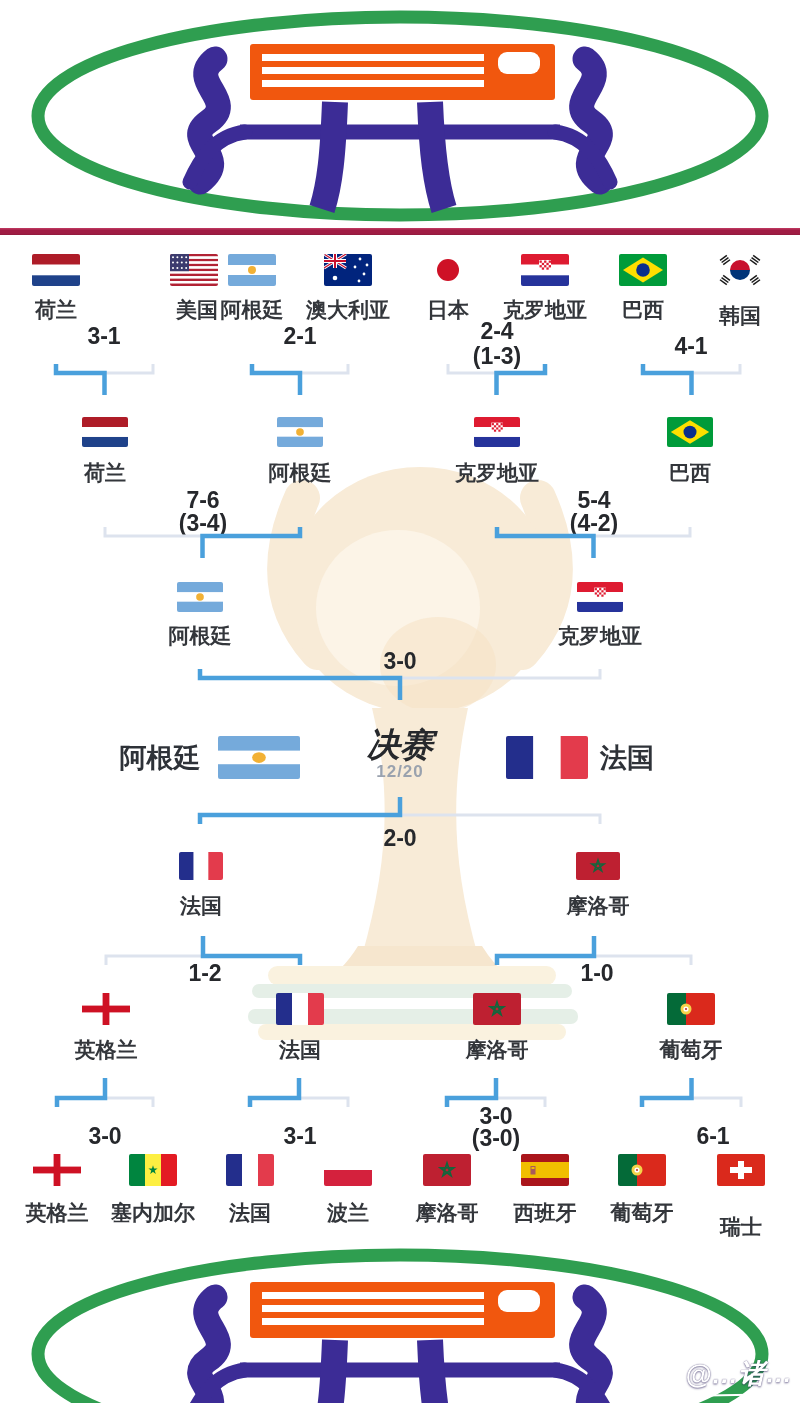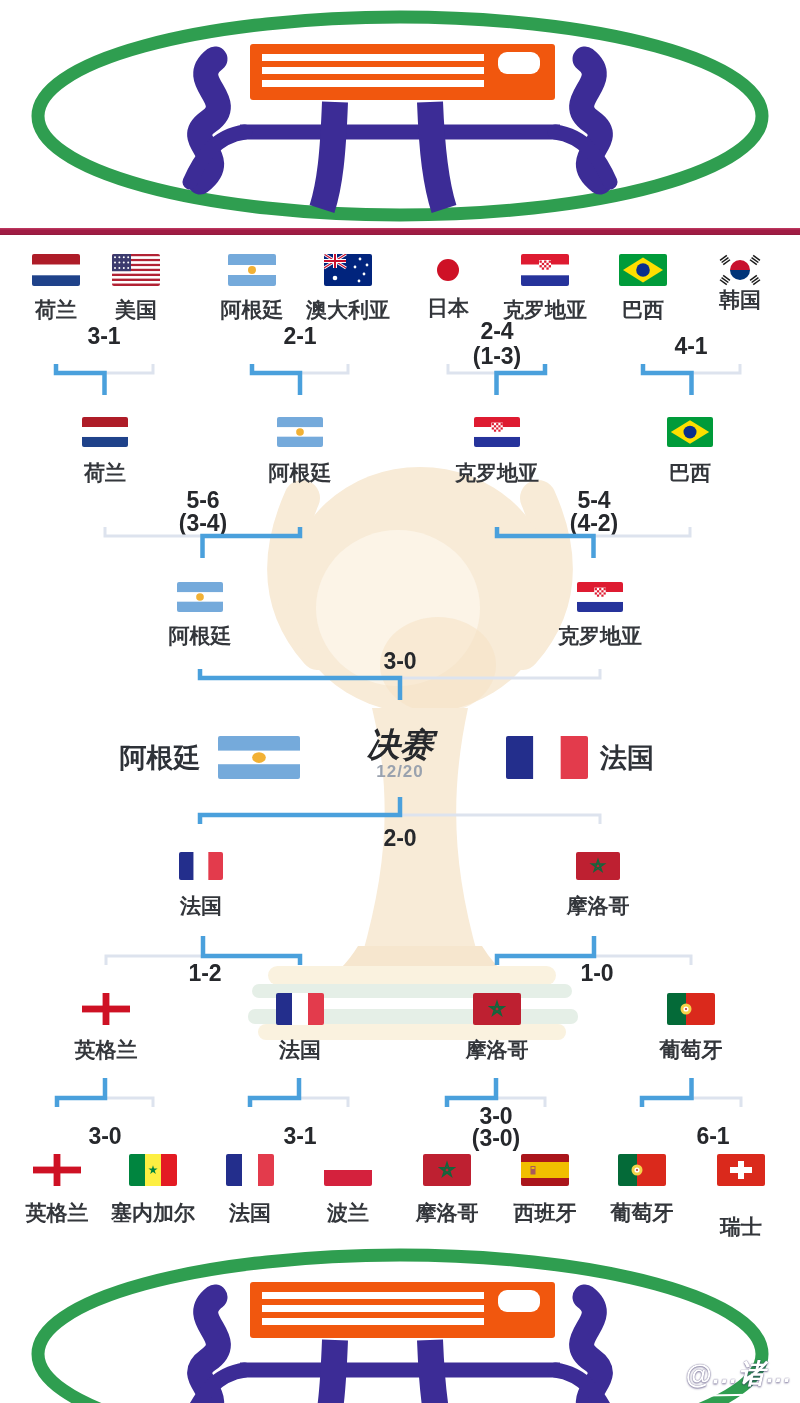--- a/index.html
+++ b/index.html
@@ -75,21 +75,21 @@
       <div class="team" style="left: 56px; top: 254px;">
         <span class="flag">
           <svg width="48" height="32" viewBox="0 0 48 32" preserveAspectRatio="none">
             <rect x="0" y="0" width="48" height="10.7" fill="#AE1C28"></rect>
             <rect x="0" y="10.7" width="48" height="10.6" fill="#FFFFFF"></rect>
             <rect x="0" y="21.3" width="48" height="10.7" fill="#1F428A"></rect>
           </svg>
         </span>
         <div class="team-label" style="margin-top: 11px;">荷兰</div>
       </div>
-      <div class="team" style="left: 136px; top: 254px;">
+      <div class="team" style="left: 143px; top: 254px; align-items: flex-end;">
         <span class="flag">
           <svg width="48" height="32" viewBox="0 0 48 32" preserveAspectRatio="none">
             <rect x="0" y="0" width="48" height="2.47" fill="#B22234"></rect>
             <rect x="0" y="2.4615" width="48" height="2.47" fill="#FFFFFF"></rect>
             <rect x="0" y="4.923" width="48" height="2.47" fill="#B22234"></rect>
             <rect x="0" y="7.3845" width="48" height="2.47" fill="#FFFFFF"></rect>
             <rect x="0" y="9.846" width="48" height="2.47" fill="#B22234"></rect>
             <rect x="0" y="12.307500000000001" width="48" height="2.47" fill="#FFFFFF"></rect>
             <rect x="0" y="14.769" width="48" height="2.47" fill="#B22234"></rect>
             <rect x="0" y="17.2305" width="48" height="2.47" fill="#FFFFFF"></rect>
@@ -146,21 +146,21 @@
         </span>
         <div class="team-label" style="margin-top: 11px;">澳大利亚</div>
       </div>
       <div class="team" style="left: 448px; top: 254px;">
         <span class="flag">
           <svg width="48" height="32" viewBox="0 0 48 32" preserveAspectRatio="none">
             <rect x="0" y="0" width="48" height="32" fill="#FFFFFF"></rect>
             <circle cx="24" cy="16" r="11" fill="#CE1126"></circle>
           </svg>
         </span>
-        <div class="team-label" style="margin-top: 11px; font-family: Liberation Mono, monospace;">日本</div>
+        <div class="team-label" style="margin-top: 11px;">日本</div>
       </div>
       <div class="team" style="left: 545px; top: 254px;">
         <span class="flag">
           <svg width="48" height="32" viewBox="0 0 48 32" preserveAspectRatio="none">
             <rect x="0" y="0" width="48" height="10.7" fill="#DE1B31"></rect>
             <rect x="0" y="10.7" width="48" height="10.6" fill="#FFFFFF"></rect>
             <rect x="0" y="21.3" width="48" height="10.7" fill="#26339B"></rect>
             <rect x="18" y="6" width="12" height="10" fill="#FFFFFF"></rect>
             <rect x="18.5" y="6.5" width="2.3" height="2.3" fill="#DE1B31"></rect>
             <rect x="23.1" y="6.5" width="2.3" height="2.3" fill="#DE1B31"></rect>
@@ -207,21 +207,21 @@
               <rect x="-4.2" y="-0.6999999999999997" width="8.4" height="1.5" fill="#1A1A1A"></rect>
               <rect x="-4.2" y="2.0000000000000004" width="8.4" height="1.5" fill="#1A1A1A"></rect>
             </g>
             <g transform="translate(39 26) rotate(-36)">
               <rect x="-4.2" y="-3.4" width="8.4" height="1.5" fill="#1A1A1A"></rect>
               <rect x="-4.2" y="-0.6999999999999997" width="8.4" height="1.5" fill="#1A1A1A"></rect>
               <rect x="-4.2" y="2.0000000000000004" width="8.4" height="1.5" fill="#1A1A1A"></rect>
             </g>
           </svg>
         </span>
-        <div class="team-label" style="margin-top: 3px; font-family: Liberation Mono, monospace;">韩国</div>
+        <div class="team-label" style="margin-top: 17px;">韩国</div>
       </div>
       <div class="team" style="left: 105px; top: 417px;">
         <span class="flag">
           <svg width="46" height="30" viewBox="0 0 48 32" preserveAspectRatio="none">
             <rect x="0" y="0" width="48" height="10.7" fill="#AE1C28"></rect>
             <rect x="0" y="10.7" width="48" height="10.6" fill="#FFFFFF"></rect>
             <rect x="0" y="21.3" width="48" height="10.7" fill="#1F428A"></rect>
           </svg>
         </span>
         <div class="team-label" style="margin-top: 13px;">荷兰</div>
@@ -441,21 +441,21 @@
             <rect x="13" y="13" width="22" height="6" fill="#FFFFFF"></rect>
           </svg>
         </span>
         <div class="team-label" style="margin-top: 28px;">瑞士</div>
       </div>
       <div class="score" style="left: 104px; top: 323px;">3-1</div>
       <div class="score" style="left: 300px; top: 323px;">2-1</div>
       <div class="score" style="left: 497px; top: 318px;">2-4</div>
       <div class="score" style="left: 497px; top: 343px;">(1-3)</div>
       <div class="score" style="left: 691px; top: 323px; margin-top: 10px;">4-1</div>
-      <div class="score" style="left: 203px; top: 487px;">5-6</div>
+      <div class="score" style="left: 203px; top: 487px;">7-6</div>
       <div class="score" style="left: 203px; top: 510px;">(3-4)</div>
       <div class="score" style="left: 594px; top: 487px;">5-4</div>
       <div class="score" style="left: 594px; top: 510px;">(4-2)</div>
       <div class="score" style="left: 400px; top: 648px;">3-0</div>
       <div class="score" style="left: 400px; top: 825px;">2-0</div>
       <div class="score" style="left: 205px; top: 960px;">1-2</div>
       <div class="score" style="left: 597px; top: 960px;">1-0</div>
       <div class="score" style="left: 105px; top: 1123px;">3-0</div>
       <div class="score" style="left: 300px; top: 1123px;">3-1</div>
       <div class="score" style="left: 496px; top: 1103px;">3-0</div>

